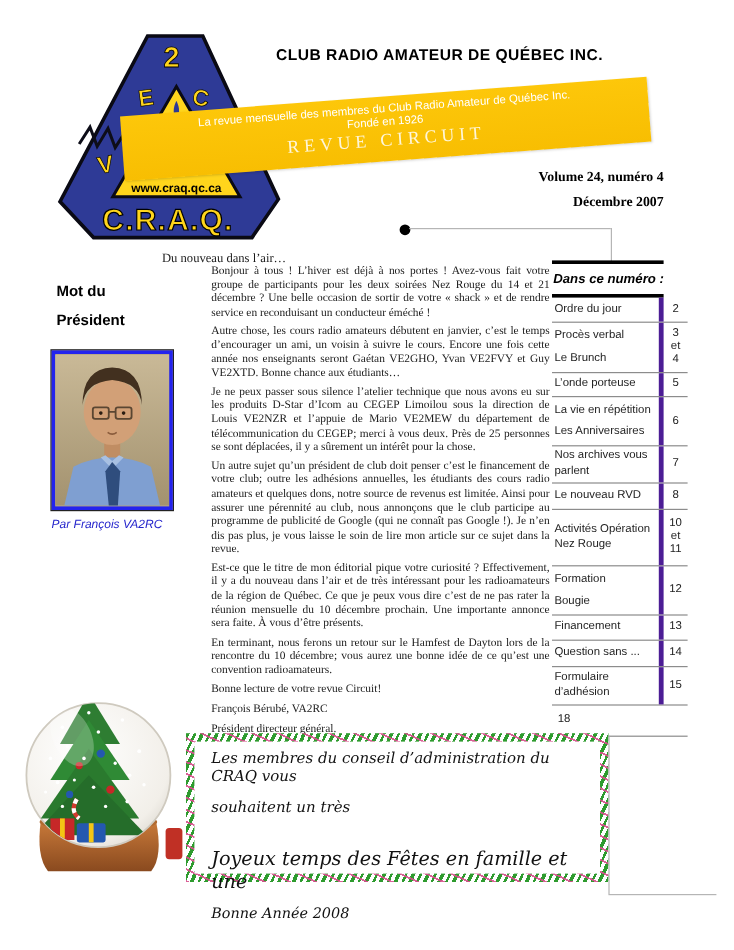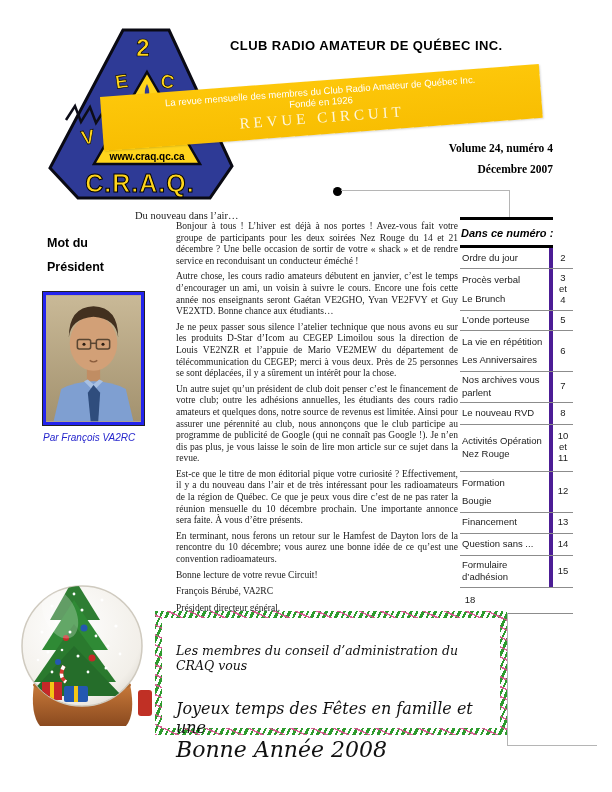--- a/index.html
+++ b/index.html
@@ -87,24 +87,24 @@
   .toc-row:nth-child(8) .toc-label { line-height:1.9; }
   
   .holly-frame {
     position:absolute; left:155px; top:611px; width:352px; height:124px;
     background:
       repeating-linear-gradient(25deg, rgba(214,80,140,0.9) 0 1.5px, rgba(0,0,0,0) 1.5px 9px),
       repeating-linear-gradient(115deg, #2e9b2e 0 3px, #ffffff 3px 6px, #2e9b2e 6px 8px, #ffffff 8px 11px);
   }
   .holly-inner { position:absolute; inset:7px; background:#fff; padding:5px 0 0 14px; }
   .script { font-family:"DejaVu Serif", serif; font-style:italic; color:#111; }
-  .greet-1 { font-size:12.5px; margin-top:20px; }
+  .greet-1 { font-size:12.5px; margin-top:1px; }
   .greet-2 { font-size:12.5px; margin-top:11px; }
   .greet-3 { font-size:16px;  margin-top:26px; }
-  .greet-4 { font-size:22px;  }
+  .greet-4 { font-size:12px;  margin-top:10px; }
   
   .frame-v { position:absolute; left:507px; top:613px; width:1px; height:132px; background:#b5b5b5; }
   .frame-b { position:absolute; left:507px; top:745px; width:90px; height:1px; background:#b5b5b5; }
   
   .globe-svg { position:absolute; left:12px; top:566px; }
 </style>
 </head>
 <body>
 
 <div class="page">
@@ -248,20 +248,21 @@
       </div>
       <div class="toc-row">
         <div class="toc-page">18</div>
       </div>
     </div>
   </div>
 
   <div class="holly-frame">
     <div class="holly-inner">
       <div class="script greet-1">Les membres du conseil d’administration du CRAQ vous</div>
+      <div class="script greet-2">souhaitent un très</div>
       <div class="script greet-3">Joyeux temps des Fêtes en famille et une</div>
       <div class="script greet-4">Bonne Année 2008</div>
     </div>
   </div>
 
   <svg class="globe-svg" width="142" height="172" viewBox="0 0 142 172">
     <defs>
       <radialGradient id="glassG" cx="0.4" cy="0.35" r="0.75">
         <stop offset="0" stop-color="#ffffff"></stop>
           <stop offset="0.8" stop-color="#f2efe9"></stop>

